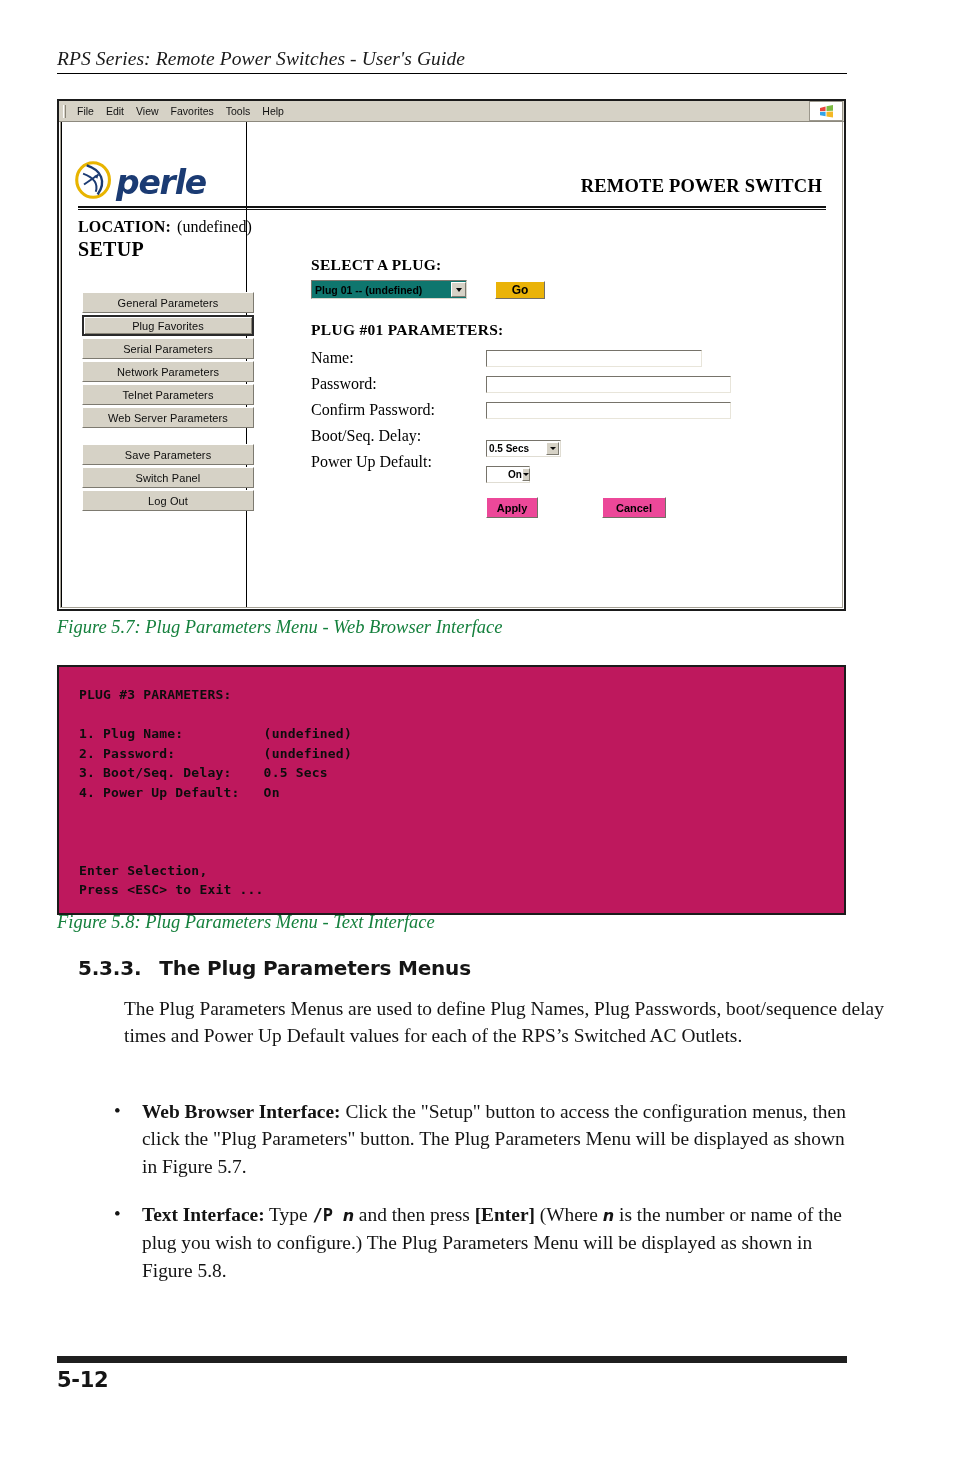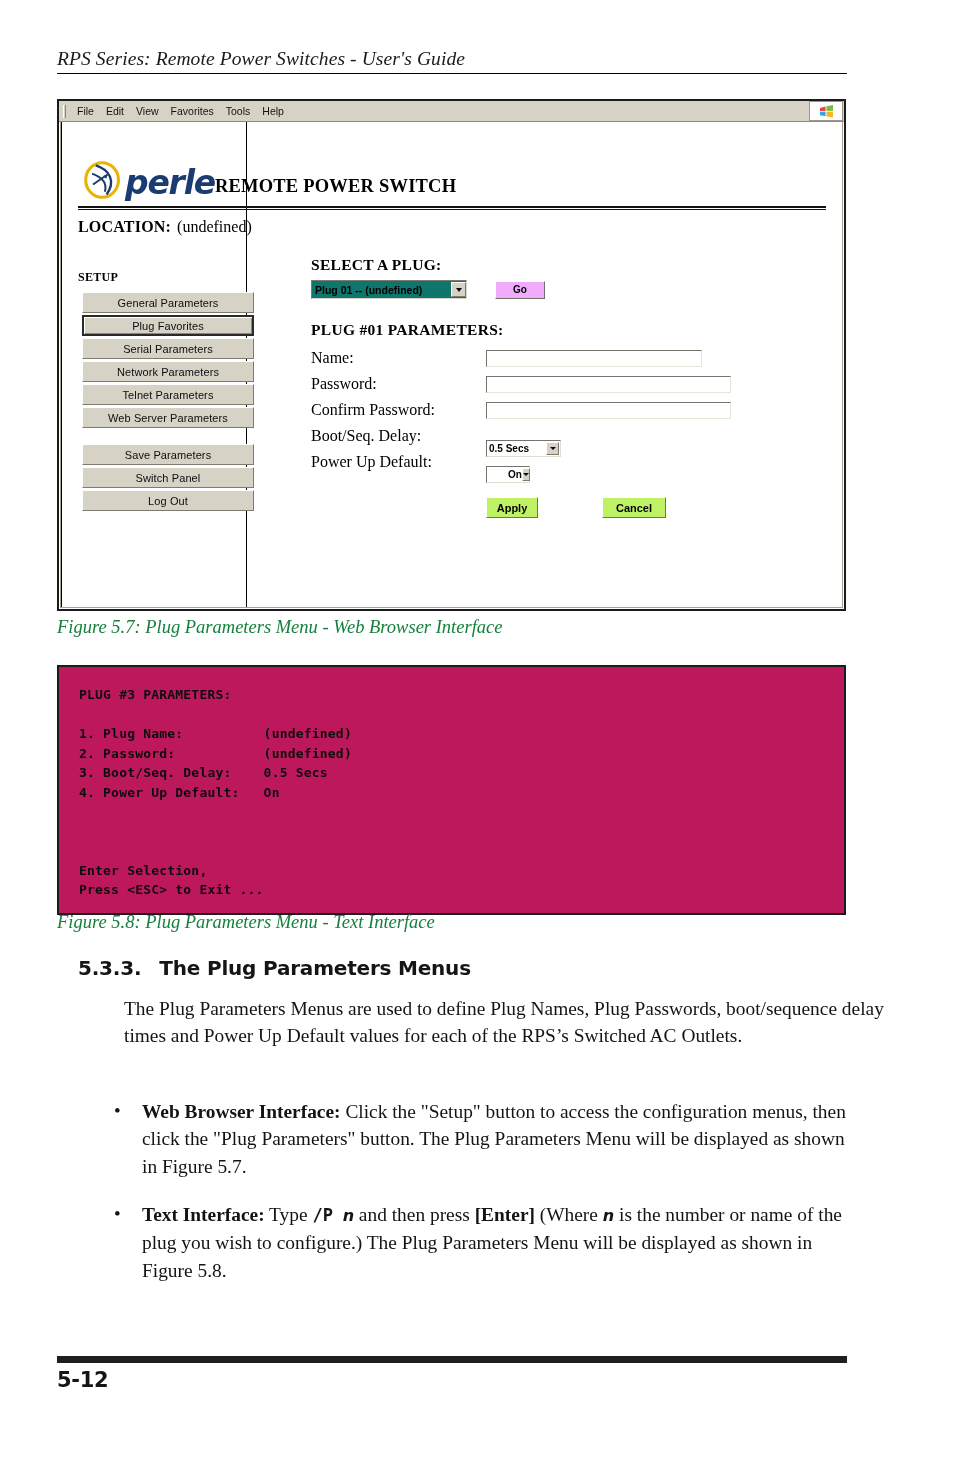--- a/index.html
+++ b/index.html
@@ -83,24 +83,25 @@
     background: #ffffff;
     border: 1px solid #a5a195;
     border-top: none;
     margin: 0 1px 1px 1px;
     overflow: hidden;
   }
 
   
   .logo-row {
     position: absolute;
-    left: 22px; top: 38px;
+    left: 13px; top: 38px;
     width: 748px;
     display: flex;
     align-items: flex-end;
+    justify-content: space-between;
   }
   .perle-logo { display: flex; align-items: center; }
   .perle-mark { width: 40px; height: 40px; display: block; }
   .perle-word {
     font-family: "DejaVu Sans", sans-serif;
     font-weight: 700;
     font-style: italic;
     font-size: 33px;
     letter-spacing: -1.2px;
     color: #1b3b73;
@@ -132,24 +133,24 @@
     left: 17px; top: 96px;
     font-family: "Liberation Serif", serif;
     font-size: 16px;
     white-space: nowrap;
   }
   .location-line b { font-weight: 700; letter-spacing: .2px; }
   .location-line span.val { margin-left: 6px; }
 
   .setup-label {
     position: absolute;
-    left: 17px; top: 148px;
-    font-family: "Liberation Serif", serif;
-    font-weight: 700;
-    font-size: 12px;
+    left: 17px; top: 116px;
+    font-family: "Liberation Serif", serif;
+    font-weight: 700;
+    font-size: 20px;
     letter-spacing: .3px;
   }
 
   
   .sidebar-divider {
     position: absolute;
     left: 185px; top: 0px;
     width: 0; height: 486px;
     border-left: 1px solid #000;
   }
@@ -227,27 +228,27 @@
   }
   .caret {
     width: 0; height: 0;
     border-left: 3.5px solid transparent;
     border-right: 3.5px solid transparent;
     border-top: 4px solid #0a0a0a;
   }
   .go-btn {
     width: 50px; height: 18px;
     margin-left: 28px;
-    background: #f0abfc;
+    background: #eab308;
     border-top: 1.5px solid #ffffff;
     border-left: 1.5px solid #ffffff;
     border-right: 1.5px solid #726f66;
     border-bottom: 1.5px solid #726f66;
     font-family: "Liberation Sans", sans-serif;
-    font-size: 10px;
+    font-size: 12px;
     font-weight: 700;
     display: flex; align-items: center; justify-content: center;
   }
 
   .params-heading {
     font-family: "Liberation Serif", serif;
     font-weight: 700;
     font-size: 15.5px;
     letter-spacing: .3px;
     margin-top: 22px;
@@ -310,21 +311,21 @@
     border-top: 3.5px solid #0a0a0a;
   }
 
   .action-row {
     display: flex;
     margin-top: 22px;
     padding-left: 175px;
   }
   .act-btn {
     height: 21px;
-    background: #bef264;
+    background: #ec4899;
     border-top: 1.5px solid #ffffff;
     border-left: 1.5px solid #ffffff;
     border-right: 1.5px solid #726f66;
     border-bottom: 1.5px solid #726f66;
     font-family: "Liberation Sans", sans-serif;
     font-size: 11px;
     font-weight: 700;
     display: flex; align-items: center; justify-content: center;
   }
   .btn-apply { width: 52px; }

